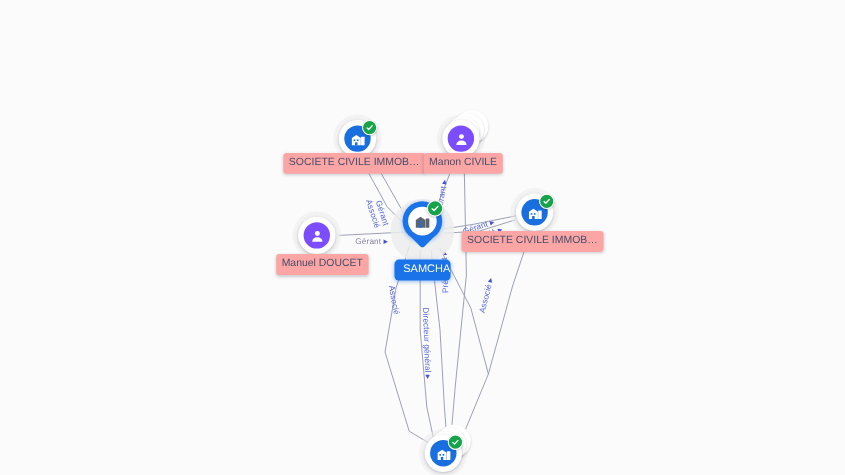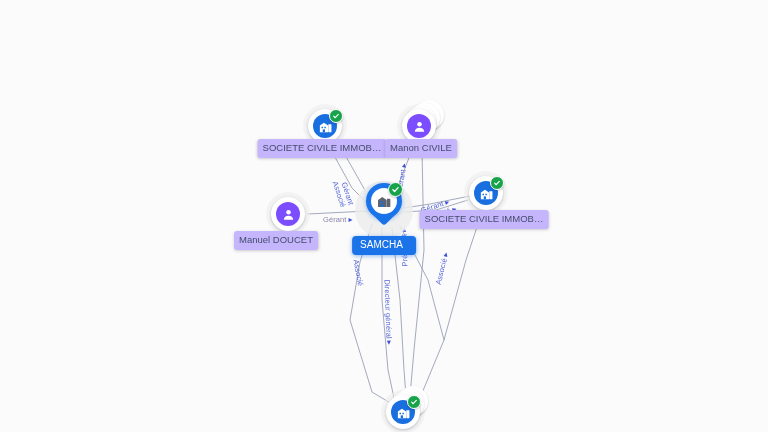--- a/index.html
+++ b/index.html
@@ -132,35 +132,35 @@
     display: flex;
     align-items: center;
     justify-content: center;
     z-index: 2;
   }
 
   
   .caption {
     position: absolute;
     transform: translate(-50%, 0);
-    background: #c4b5fd;
+    background: #fca5a5;
     color: #454d6b;
     font-size: 9.5px;
     line-height: 1;
     padding: 4px 5px 5px 5px;
     border-radius: 3px;
     box-shadow: 0 1px 3px rgba(30,30,60,.22);
     white-space: nowrap;
   }
   .caption.selected {
     background: #1a73e8;
     color: #ffffff;
     font-size: 10px;
     font-weight: 500;
-    padding: 4px 13px 5px 8px;
+    padding: 4px 0 5px 8px;
     border-radius: 4px;
     box-shadow: 0 1px 4px rgba(26,115,232,.5);
   }
 </style>
 </head>
 <body>
 
 <div id="graph-canvas">
 
   <svg id="edge-layer" viewBox="0 0 768 432" xmlns="http://www.w3.org/2000/svg">
@@ -242,21 +242,21 @@
           <div class="disc" style="width:34px;height:34px;position:absolute;left:0;top:0;">
             <div class="inner" style="width:24px;height:24px;background:#7c4dff;">
               <svg width="15" height="15" viewBox="0 0 24 24" fill="#ffffff">
                 <circle cx="12" cy="8.3" r="3.6"></circle>
                 <path d="M4.6 20.4c0-4.1 3.3-6.4 7.4-6.4s7.4 2.3 7.4 6.4z"></path>
               </svg>
             </div>
           </div>
         </div>
       </div>
-      <div class="caption" style="left: 276px; top: 231px;">Manuel DOUCET</div>
+      <div class="caption" style="left: 293px; top: 231px;">Manuel DOUCET</div>
       <div class="node" style="left: 384px; top: 210px;">
         <div class="halo" style="width:58px;height:58px;"></div>
       </div>
       <div class="pin-wrap" style="left: 384px; top: 206px;">
         <div class="pin">
           <div class="pin-tail"></div>
           <div class="pin-body"></div>
           <div class="pin-core">
             <svg width="16" height="16" viewBox="0 0 24 24" fill="#5f6570">
               <path d="M3 21V10.5L9.5 6l6.5 4.5V21H3z"></path>

